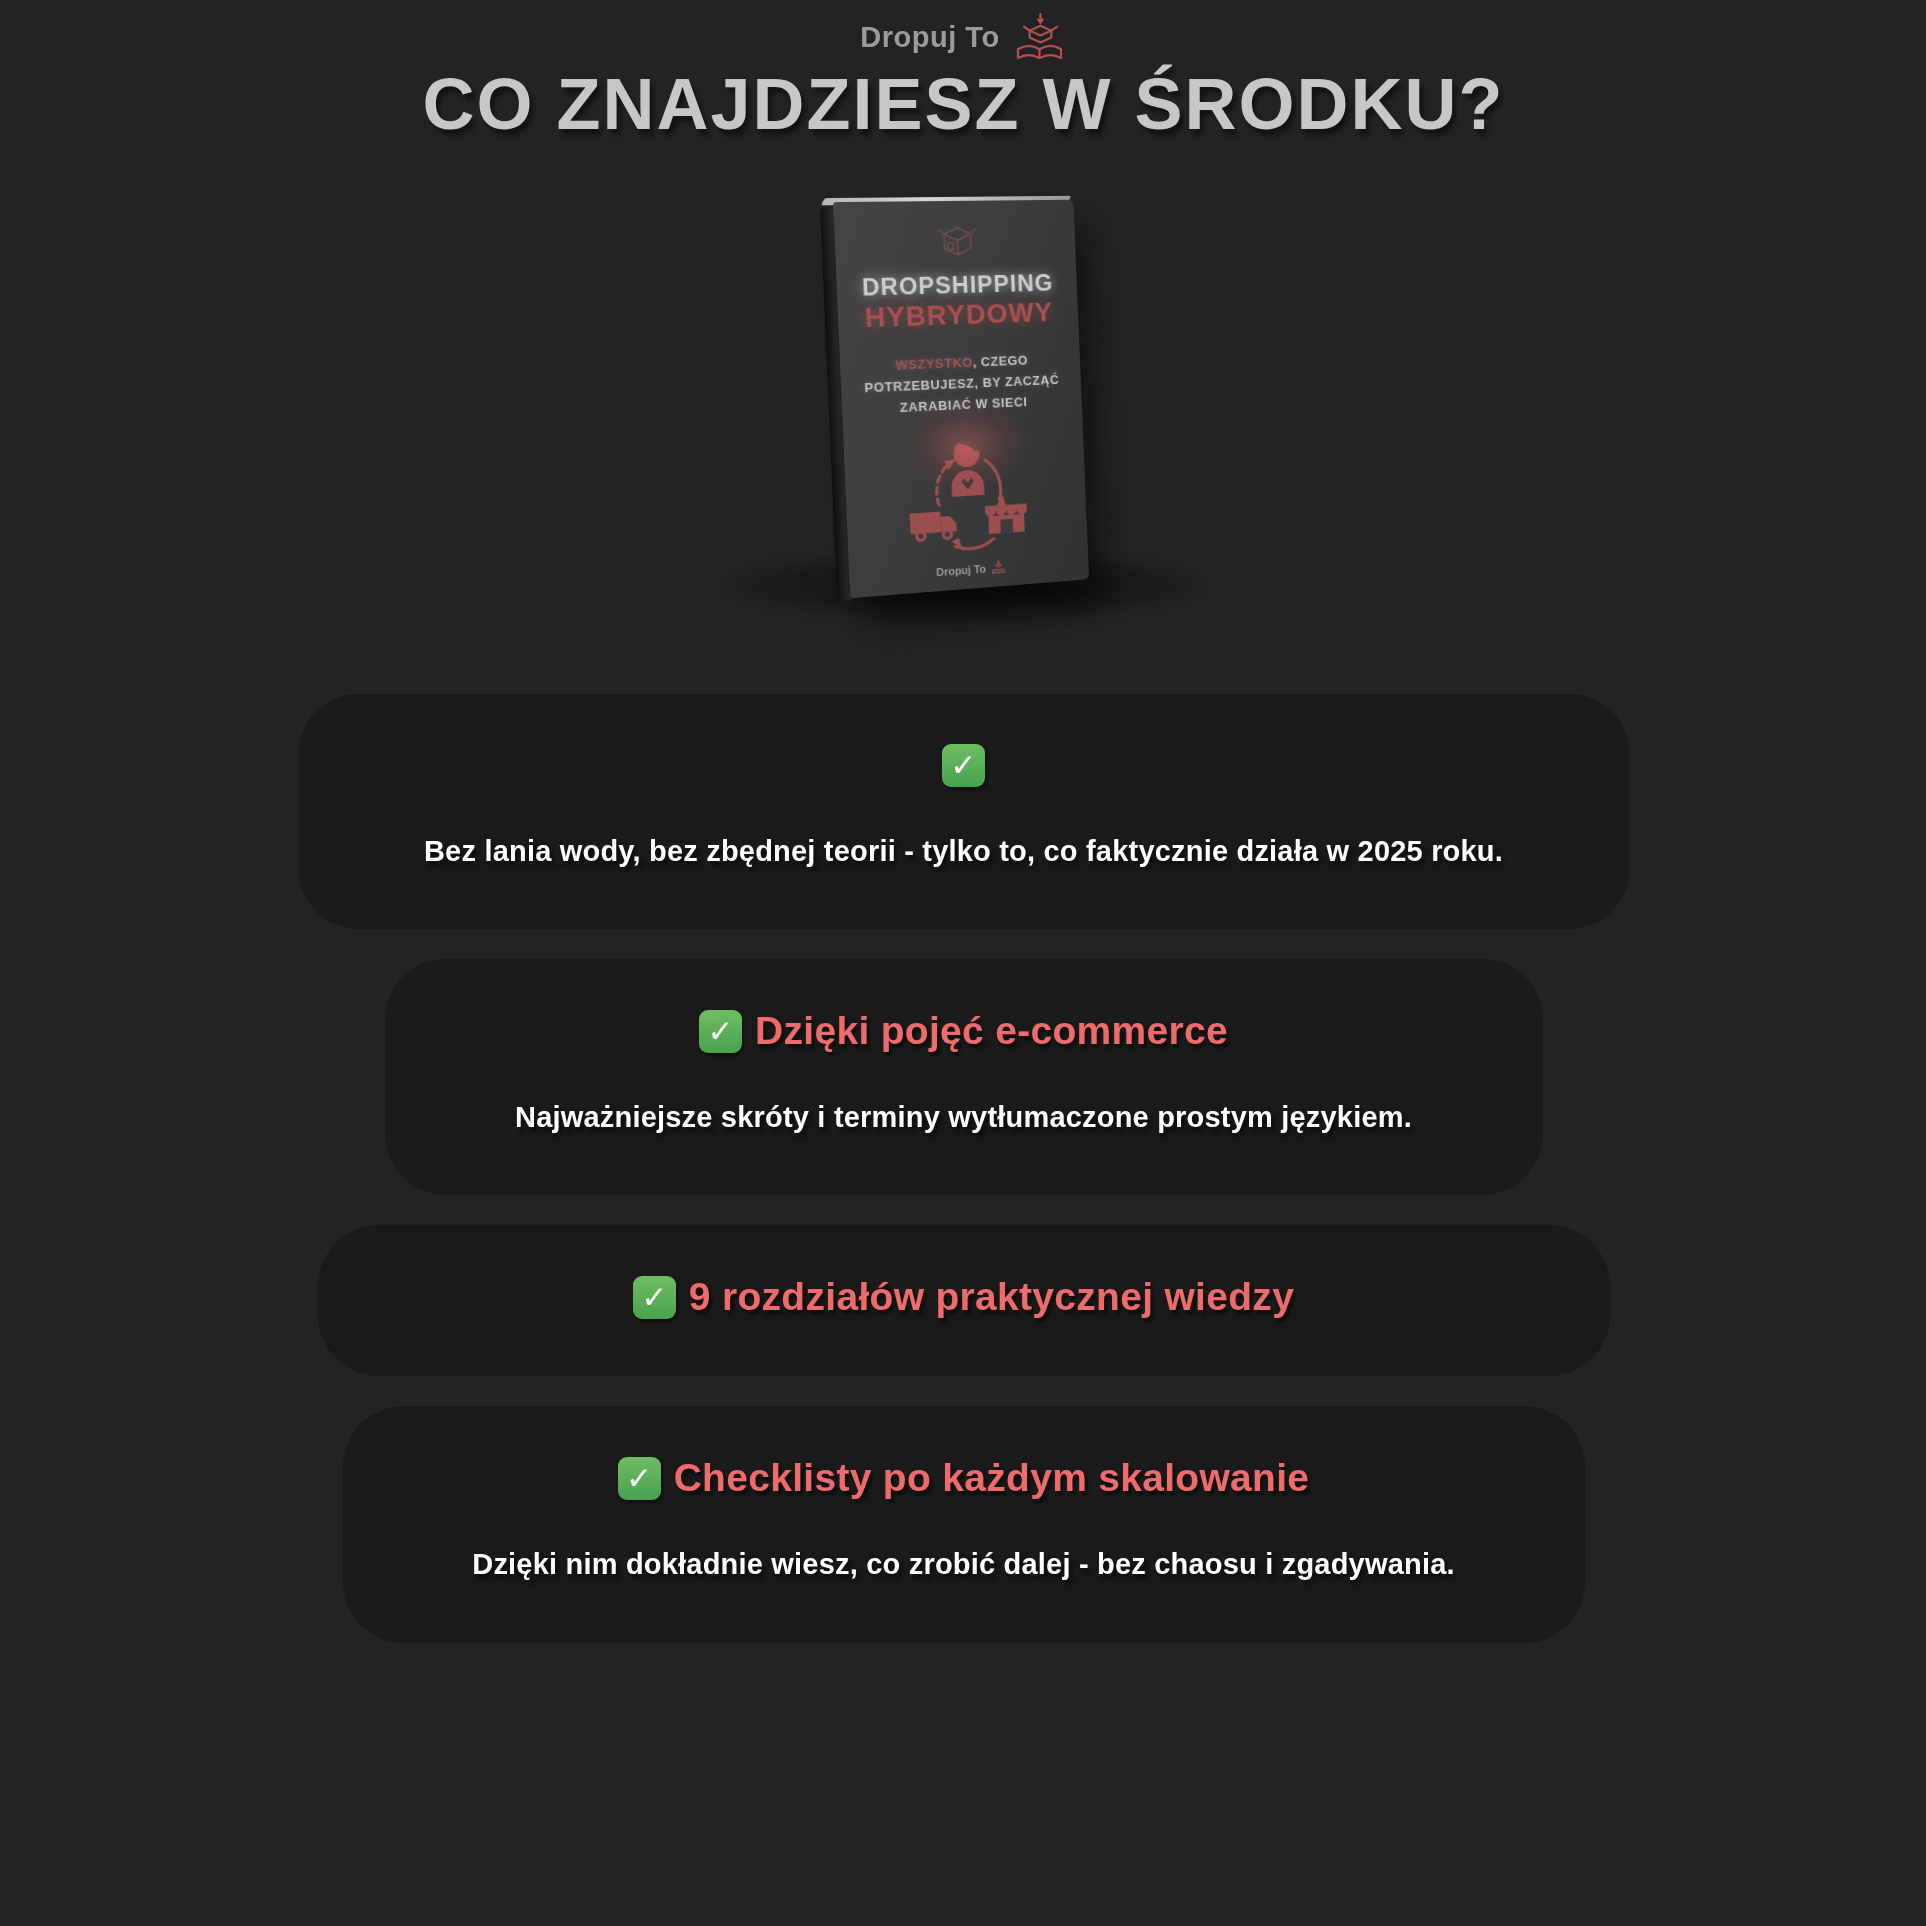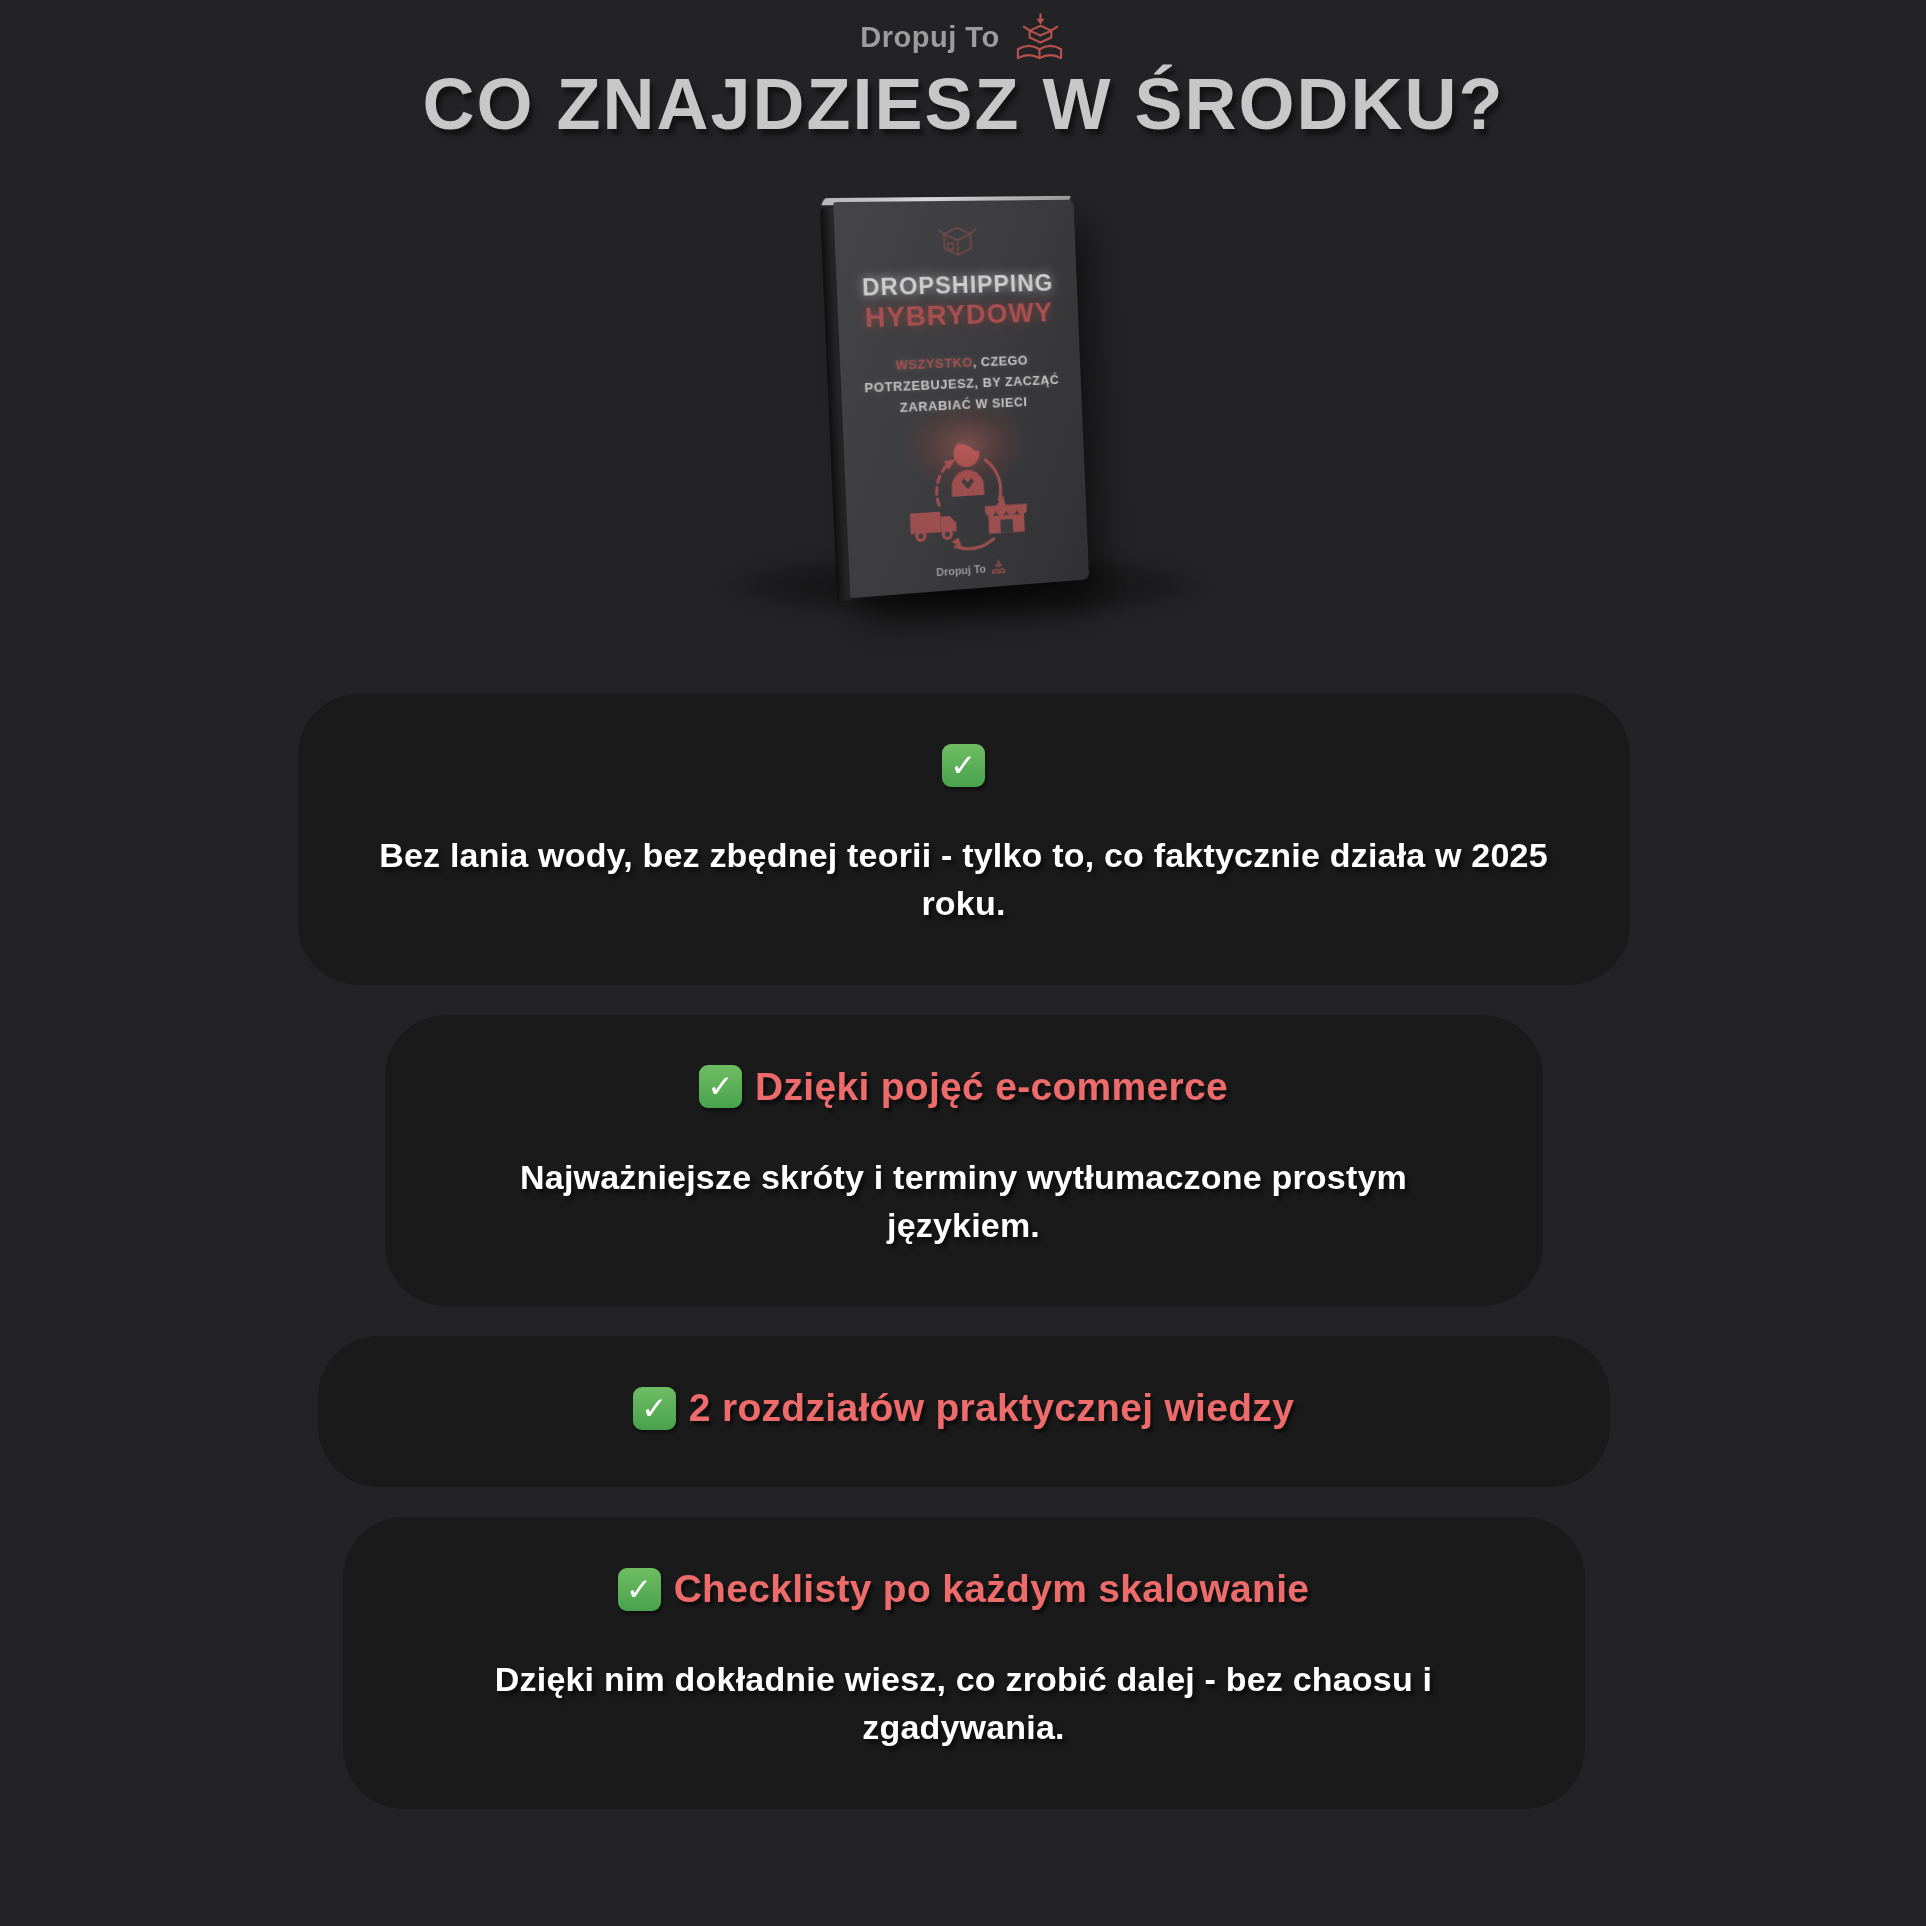--- a/index.html
+++ b/index.html
@@ -112,21 +112,21 @@
   }
   .check-badge {
     flex:0 0 auto; width:43px; height:43px; border-radius:9px;
     background:linear-gradient(180deg,#6fbd63,#49a24d);
     color:#ffffff; font-size:31px; font-weight:800; line-height:43px;
     text-align:center; text-shadow:none;
     box-shadow:2px 3px 3px rgba(0,0,0,.4);
   }
   .card-body {
     margin:44px auto 0; max-width:1173px;
-    font-size:34px; font-weight:700; letter-spacing:0.2px;
+    font-size:29px; font-weight:700; letter-spacing:0.2px;
     color:#ffffff; line-height:1.42;
     text-shadow:3px 4px 4px rgba(0,0,0,.6);
   }
 </style>
 </head>
 <body>
 
 <header class="site-header">
   <span class="brand-text">Dropuj To</span>
   <svg class="brand-icon" viewBox="0 0 56 52" fill="none" stroke="#b5514f" stroke-width="2.2" stroke-linecap="round" stroke-linejoin="round">
@@ -223,21 +223,21 @@
     <div class="card-heading">
       <span class="check-badge">✓</span>
       <span>Dzięki pojęć e-commerce</span>
     </div>
     <p class="card-body">Najważniejsze skróty i terminy wytłumaczone prostym językiem.</p>
   </div>
 
   <div class="card card-3">
     <div class="card-heading">
       <span class="check-badge">✓</span>
-      <span>2 rozdziałów praktycznej wiedzy</span>
+      <span>9 rozdziałów praktycznej wiedzy</span>
     </div>
   </div>
 
   <div class="card card-4">
     <div class="card-heading">
       <span class="check-badge">✓</span>
       <span>Checklisty po każdym skalowanie</span>
     </div>
     <p class="card-body">Dzięki nim dokładnie wiesz, co zrobić dalej - bez chaosu i zgadywania.</p>
   </div>

